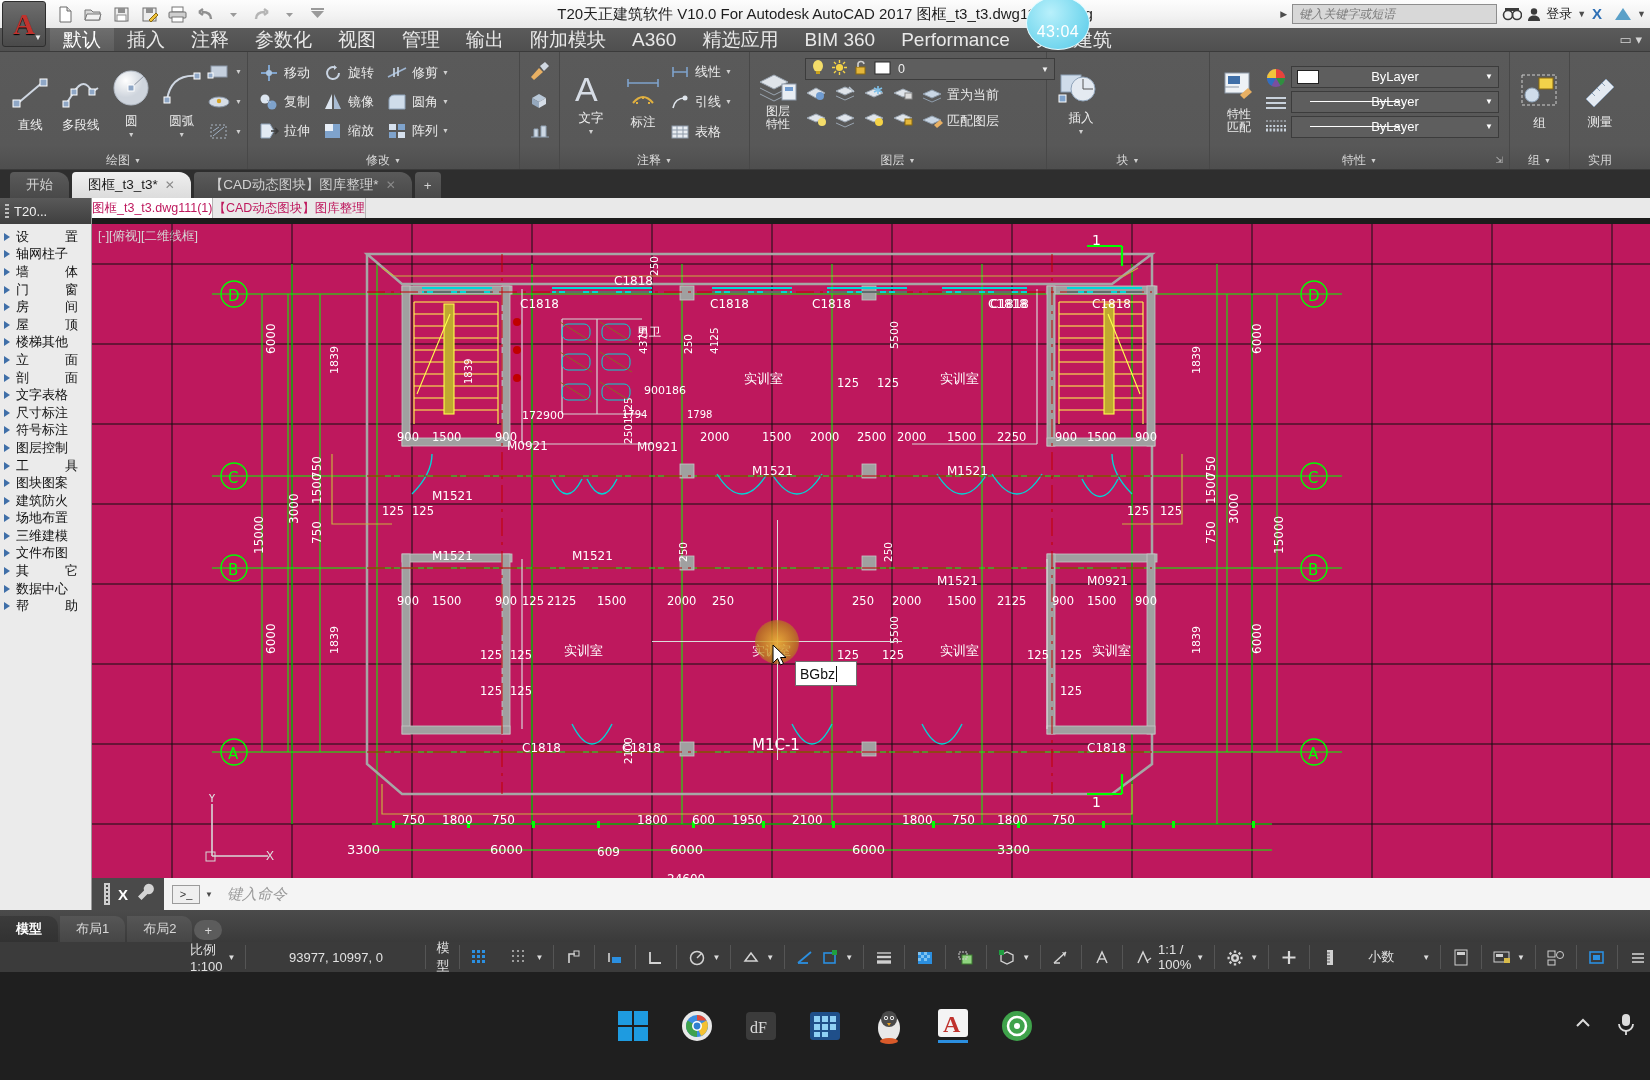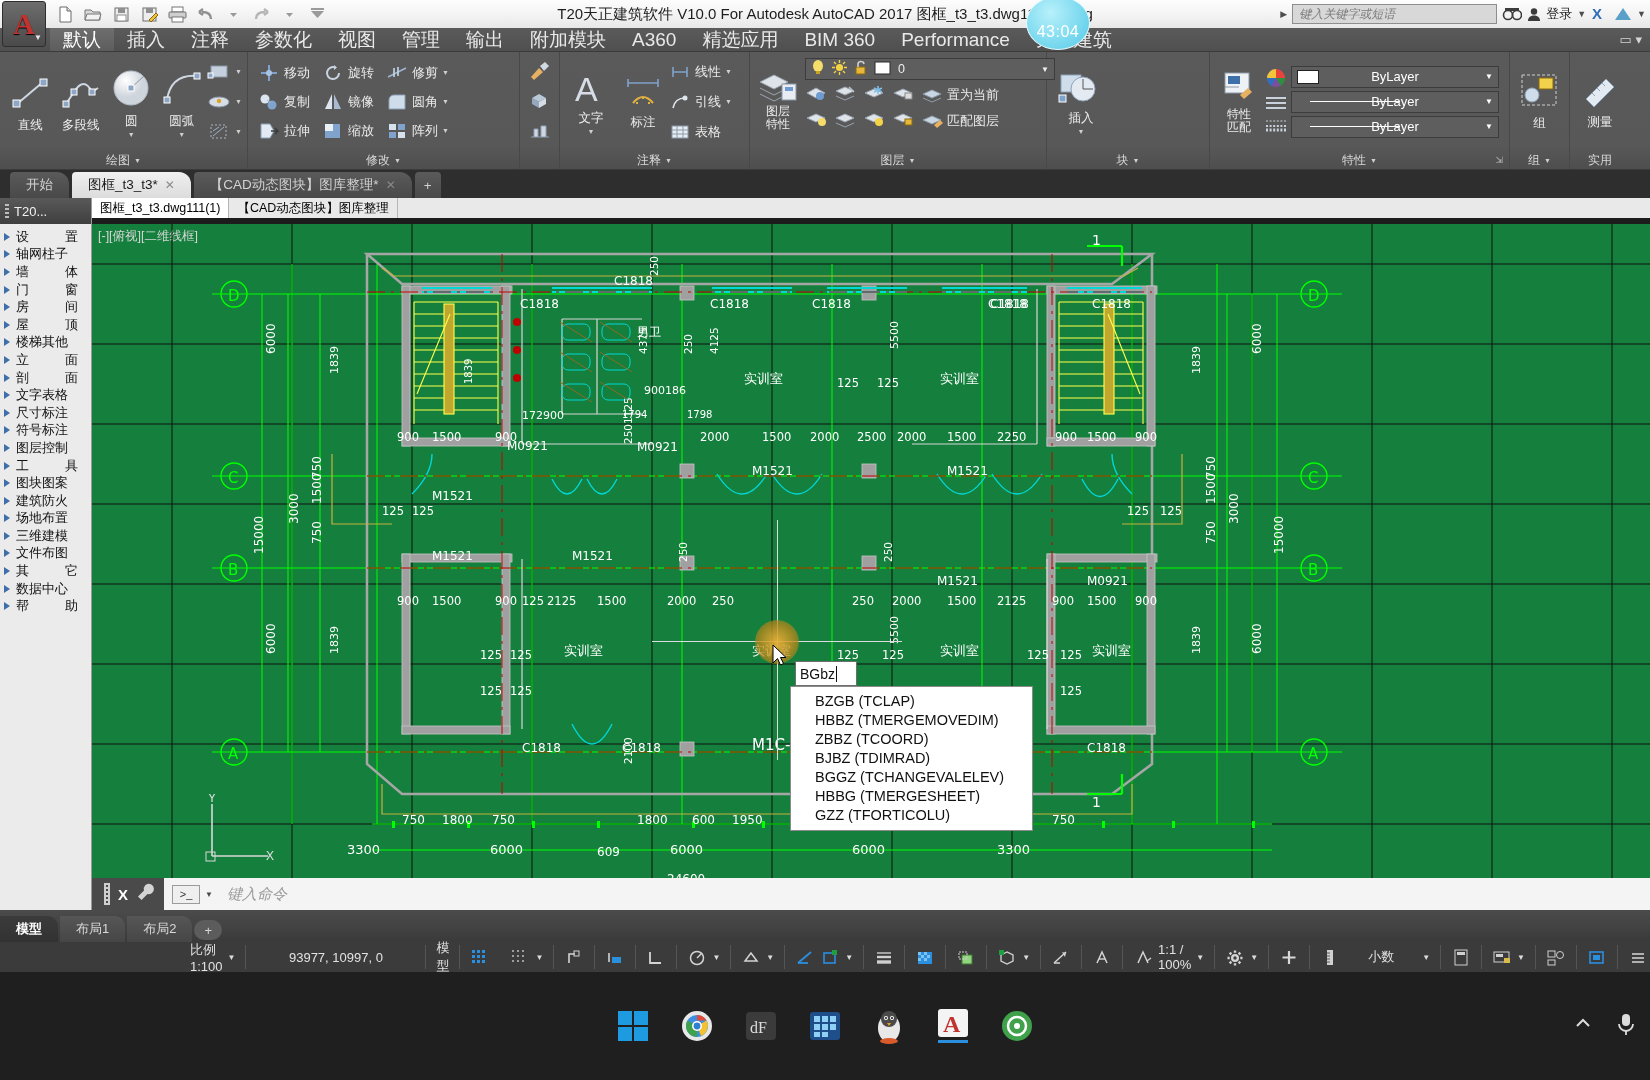--- a/index.html
+++ b/index.html
@@ -118,21 +118,21 @@
   }
   .ftab.active { background: linear-gradient(to bottom,#f0f0f0,#dcdcdc); color:#1a1a1a; }
   .ftab .x { font-size: 12px; color:#8a8a8a; }
   .ftab.plus { padding: 0 9px; border-radius: 4px 4px 0 0; }
 
   
   .subtabs {
     position: absolute; top: 198px; left: 92px; width: 1558px; height: 20px;
     background: #e9e9e9; display:flex; align-items:stretch; font-size: 12.5px;
   }
-  .subtab { display:flex; align-items:center; padding: 0 8px; color:#000000; border-right:1px solid #b5b5b5; }
+  .subtab { display:flex; align-items:center; padding: 0 0; color:#be185d; border-right:1px solid #b5b5b5; }
   .subtab.sel { background:#ffffff; }
 
   
   .sidebar {
     position: absolute; top: 198px; left: 0; width: 92px; height: 740px;
     background: #ebebeb; border-right:1px solid #9a9a9a;
   }
   .sb-head {
     height: 26px; background: linear-gradient(to bottom,#595959,#3f3f3f); color:#f0f0f0;
     display:flex; align-items:center; gap:5px; padding-left:5px; font-size:13px;
@@ -143,21 +143,21 @@
   .sb-item { display:flex; align-items:center; height: 17.6px; padding-left:4px; gap:6px; }
   .sb-arrow { width:0;height:0;border-left:6px solid #3f6fa8;border-top:4px solid transparent;border-bottom:4px solid transparent; flex:none;}
   .sb-label {
     font-size: 13px; color:#111; font-family:"DejaVu Sans", sans-serif;
     width: 62px; display:flex; justify-content:space-between;
   }
 
   
   .canvas {
     position: absolute; top: 224px; left: 92px; width: 1558px; height: 656px;
-    background: #15803d; overflow: hidden;
+    background: #be185d; overflow: hidden;
   }
   .vplabel { position:absolute; left:6px; top:4px; color:#d6d6d6; font-size:12.5px; }
   .cv-txt { position:absolute; font-family:"DejaVu Sans", sans-serif; white-space:nowrap; }
 
   
   .cmdline {
     position: absolute; top: 878px; left: 92px; width: 1558px; height: 32px;
     background: #f4f4f4; display:flex; align-items:center;
   }
   .cmd-grip { width:6px; height:22px; margin-left:4px;
@@ -1244,29 +1244,20 @@
   <div class="ch-v" style="left:777px;top:520px;height:240px;"></div>
   <div class="snapdot"></div>
   <svg class="cursor-arrow" width="16" height="24">
     <path d="M1 1 L1 19 L5.5 14.5 L8.5 21 L11.5 19.5 L8.5 13.5 L14 13.5 Z" fill="#fff" stroke="#000" stroke-width="1"></path>
   </svg>
 
   <div class="ac-input">
     <span>BGbz</span>
     <span class="ac-caret"></span>
   </div>
-  <div class="ac-list" id="acList">
-      <div class="ac-item">BZGB (TCLAP)</div>
-      <div class="ac-item">HBBZ (TMERGEMOVEDIM)</div>
-      <div class="ac-item">ZBBZ (TCOORD)</div>
-      <div class="ac-item">BJBZ (TDIMRAD)</div>
-      <div class="ac-item">BGGZ (TCHANGEVALELEV)</div>
-      <div class="ac-item">HBBG (TMERGESHEET)</div>
-      <div class="ac-item">GZZ (TFORTICOLU)</div>
-    </div>
 
   <div class="cmdline">
     <div class="cmd-left">
       <span class="cmd-grip"></span>
       <span class="x">X</span>
       <span><svg width="20" height="20">
             <path d="M14 2a5 5 0 0 0-6 6.5L2 14.5 5.5 18l6-6A5 5 0 1 0 14 2z" fill="#d4d4d4"></path>
           </svg></span>
     </div>
     <span class="cmd-promptbox">&gt;_</span>

